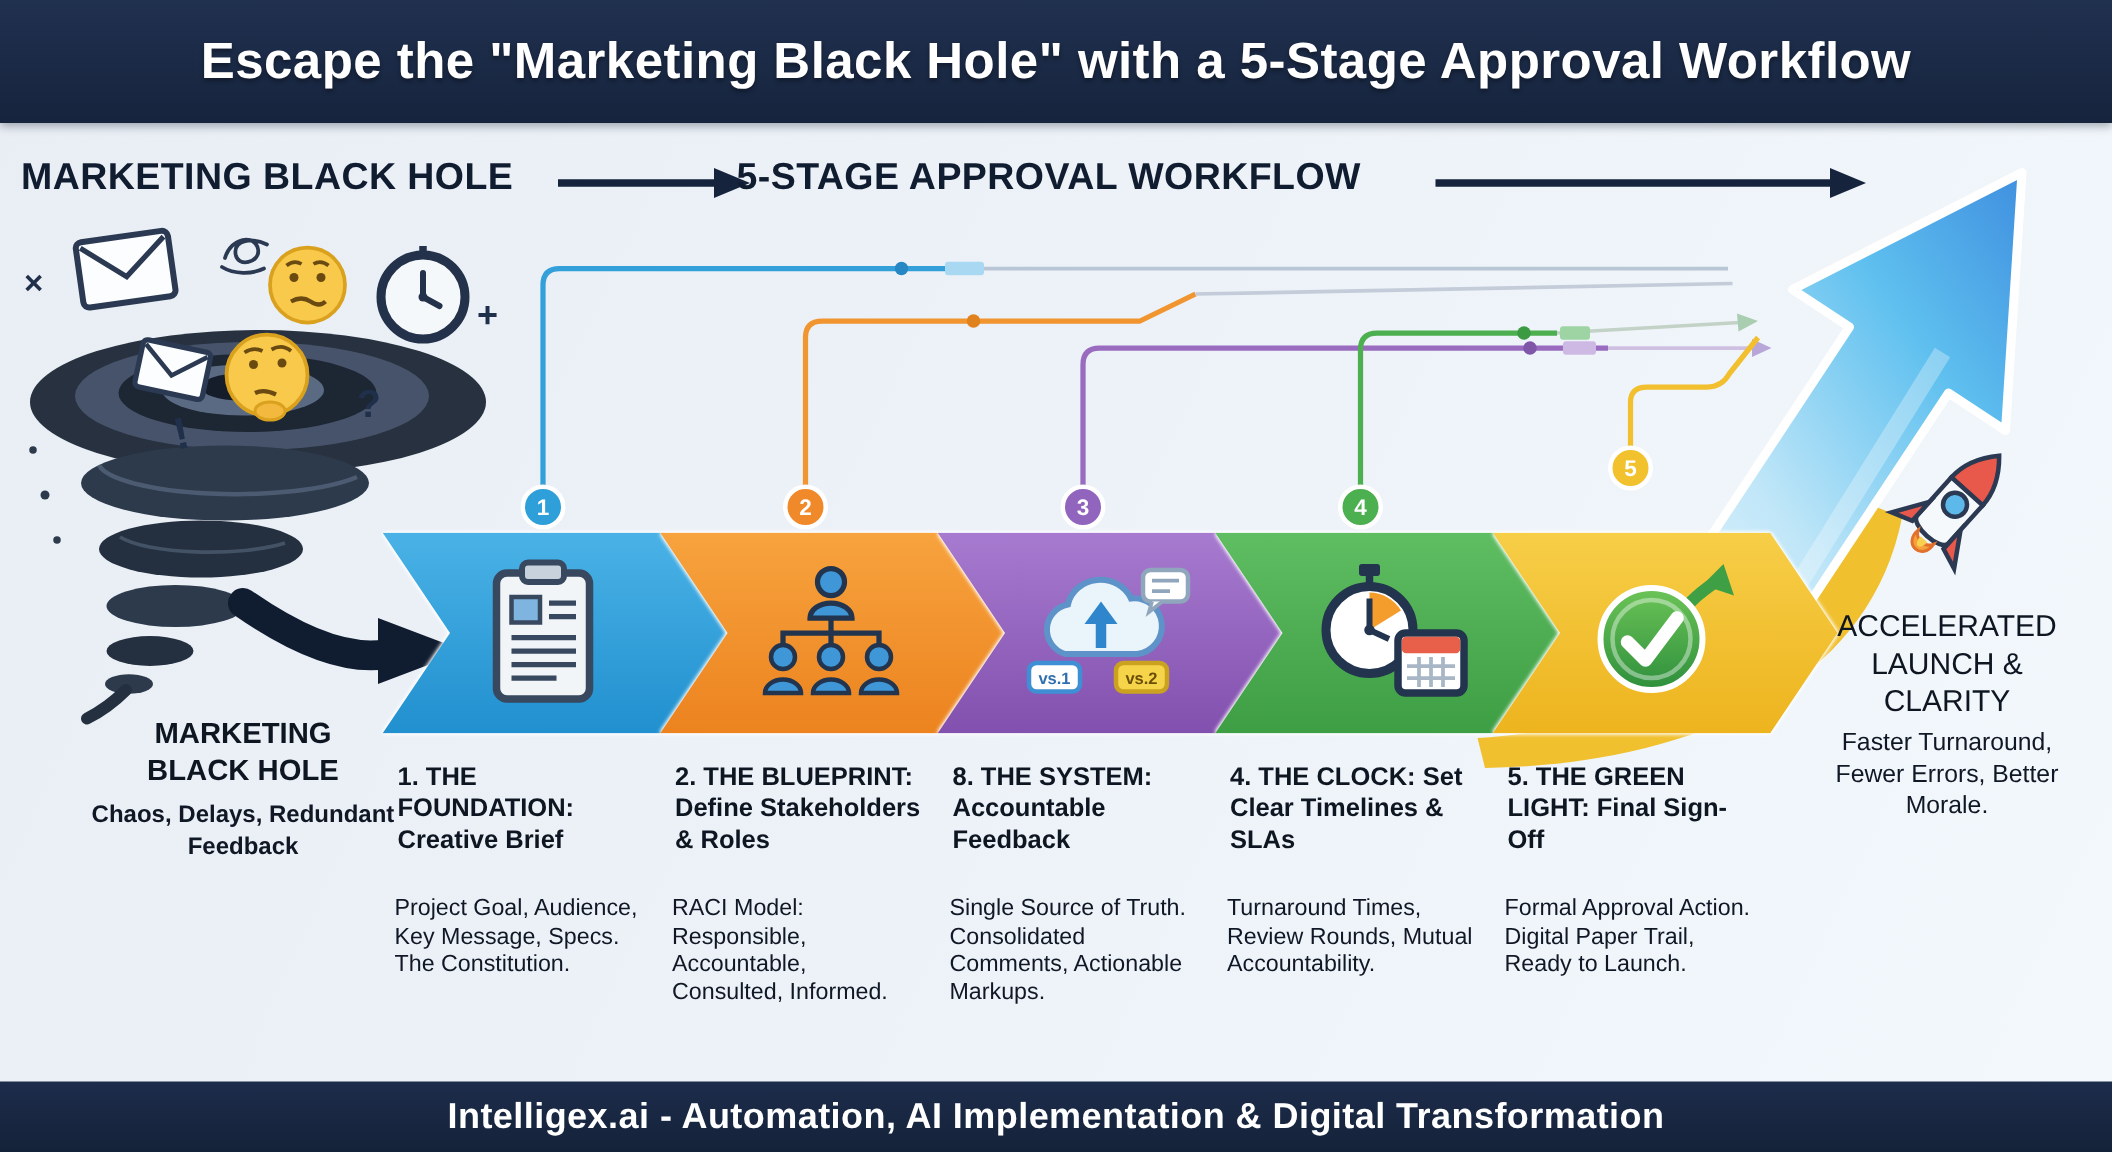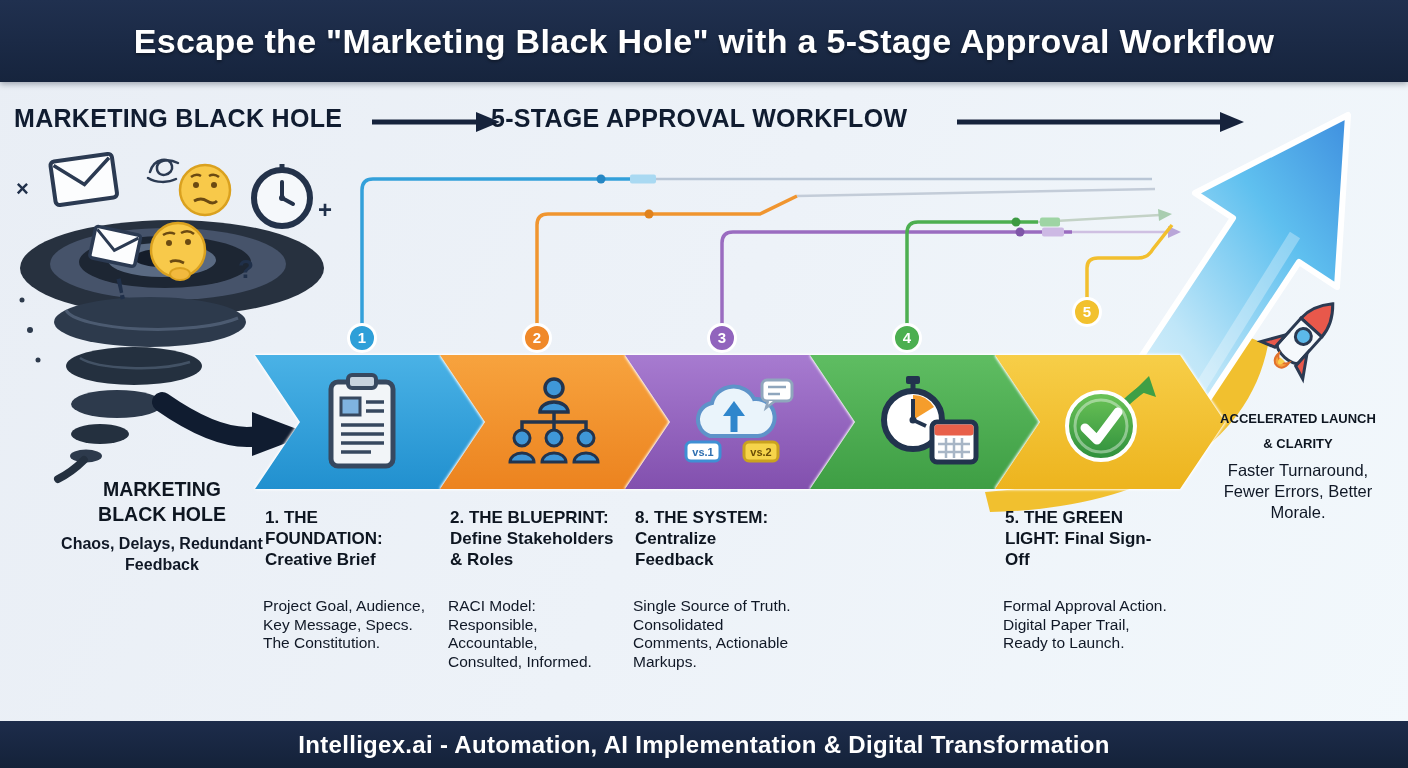--- a/index.html
+++ b/index.html
@@ -46,21 +46,21 @@
   
   .stage-col{position:absolute;top:507px;width:200px;height:178px;z-index:3;}
   .stage-title{width:164px;margin:0 auto;font-size:17px;font-weight:700;line-height:21px;color:#0e1621;}
   .stage-title span{display:inline;}
   .stage-details{position:absolute;top:90px;left:50%;transform:translateX(-50%);width:168px;
     font-size:15.5px;line-height:18.5px;color:#101826;}
   .bh-label{position:absolute;left:52px;top:477px;width:220px;text-align:center;z-index:3;}
   .bh-title{font-weight:800;font-size:19.5px;line-height:25px;width:150px;margin:0 auto;color:#0e1621;}
   .bh-sub{font-size:16px;line-height:21px;width:210px;margin:6px auto 0;font-weight:bold;}
   .res-label{position:absolute;left:1200px;top:406px;width:196px;text-align:center;z-index:3;}
-  .res-title{font-weight:700;font-size:13px;line-height:25px;width:160px;margin:0 auto;color:#0e1621;}
+  .res-title{font-weight:400;font-size:20px;line-height:25px;width:160px;margin:0 auto;color:#0e1621;}
   .res-sub{font-size:16.5px;line-height:21px;width:180px;margin:4px auto 0;}
 </style>
 </head>
 <body>
 
 <div class="canvas">
 
   <div class="top-banner">
     <h1>Escape the "Marketing Black Hole" with a 5-Stage Approval Workflow</h1>
   </div>
@@ -305,23 +305,29 @@
     <div class="stage-details">Project Goal, Audience, Key Message, Specs. The Constitution.</div>
   </div>
   <div class="stage-col" style="left:432px">
     <div class="stage-title">
       <span>2. THE BLUEPRINT:</span> <span>Define Stakeholders &amp; Roles</span>
     </div>
     <div class="stage-details">RACI Model: Responsible, Accountable, Consulted, Informed.</div>
   </div>
   <div class="stage-col" style="left:617px">
     <div class="stage-title">
-      <span>8. THE SYSTEM:</span> <span>Centralize Feedback</span>
+      <span>8. THE SYSTEM:</span> <span>Accountable Feedback</span>
     </div>
     <div class="stage-details">Single Source of Truth. Consolidated Comments, Actionable Markups.</div>
+  </div>
+  <div class="stage-col" style="left:802px">
+    <div class="stage-title">
+      <span>4. THE CLOCK:</span> <span>Set Clear Timelines &amp; SLAs</span>
+    </div>
+    <div class="stage-details">Turnaround Times, Review Rounds, Mutual Accountability.</div>
   </div>
   <div class="stage-col" style="left:987px">
     <div class="stage-title">
       <span>5. THE GREEN LIGHT:</span> <span>Final Sign-Off</span>
     </div>
     <div class="stage-details">Formal Approval Action. Digital Paper Trail, Ready to Launch.</div>
   </div>
 
   <div class="res-label">
     <div class="res-title">ACCELERATED LAUNCH &amp; CLARITY</div>

